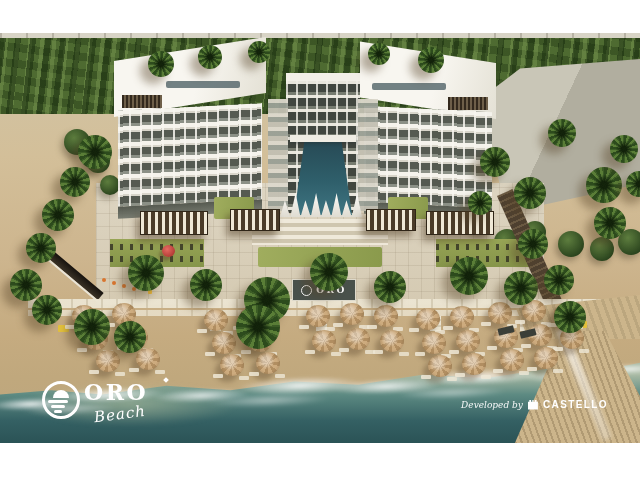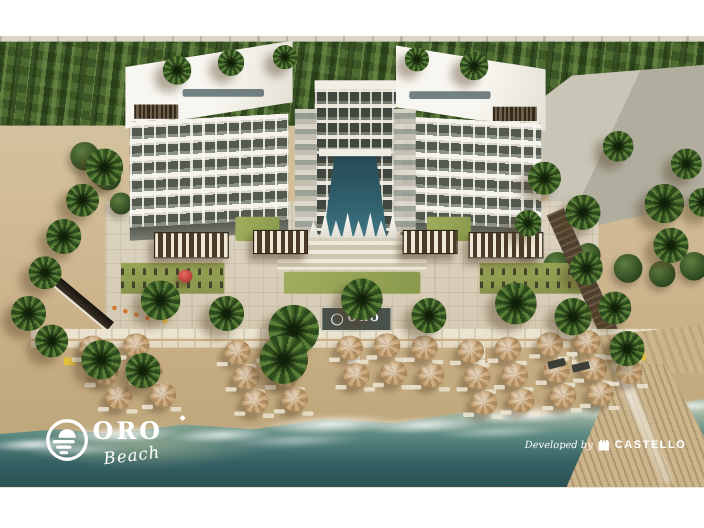--- a/index.html
+++ b/index.html
@@ -149,21 +149,21 @@
   .sunicon>*{position:absolute;background:#fff;}
   .sun-half{left:8px;top:6px;width:16px;height:8px;border-radius:8px 8px 0 0;}
   .wave{height:2.5px;border-radius:2px;}
   .w1{left:3px;top:16px;width:20px;}
   .w2{left:6px;top:21px;width:14px;}
   .w3{left:9px;top:26px;width:8px;}
   .brandword{left:44px;top:2px;font-family:"DejaVu Serif",serif;font-size:22px;font-weight:700;letter-spacing:2.5px;}
   .brandscript{left:54px;top:28px;font-family:"DejaVu Serif",serif;font-style:italic;font-size:15px;
     transform:rotate(-7deg);letter-spacing:1px;}
   .spark{left:124px;top:1px;width:4px;height:4px;background:#fff;transform:rotate(45deg);}
-  .dev{right:16px;top:366px;z-index:20;display:flex;align-items:center;gap:5px;color:#fff;}
+  .dev{right:32px;top:366px;z-index:20;display:flex;align-items:center;gap:5px;color:#fff;}
   .devby{font-family:"DejaVu Serif",serif;font-style:italic;font-size:9px;opacity:.95;}
   .castle{width:10px;height:10px;background:#fff;
     clip-path:polygon(0 100%,0 22%,14% 22%,14% 0,32% 0,32% 22%,44% 22%,44% 6%,56% 6%,56% 22%,68% 22%,68% 0,86% 0,86% 22%,100% 22%,100% 100%);}
   .devname{font-size:10px;font-weight:700;letter-spacing:1.4px;}
 </style>
 </head>
 <body>
 
 <div class="canvas">
   <div class="photo">

